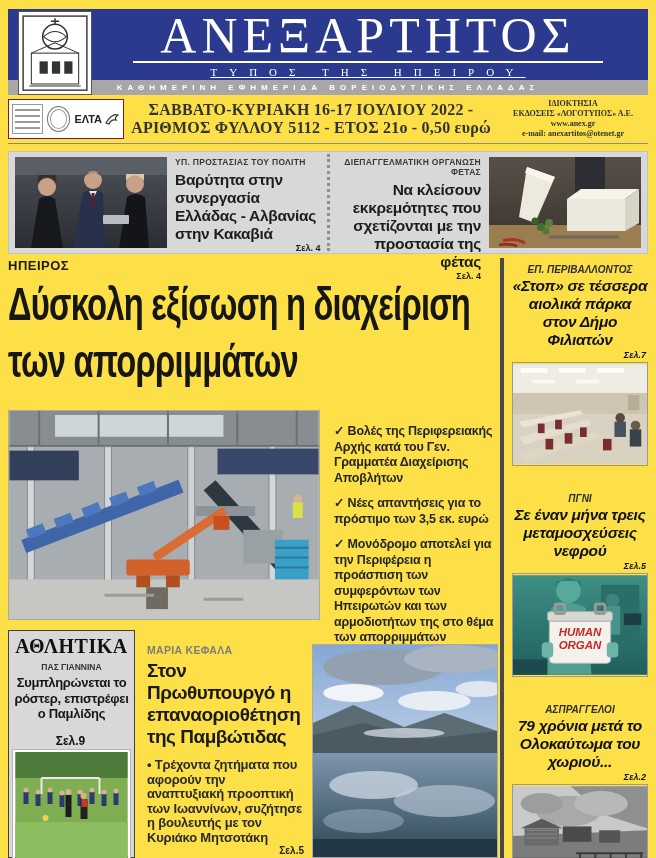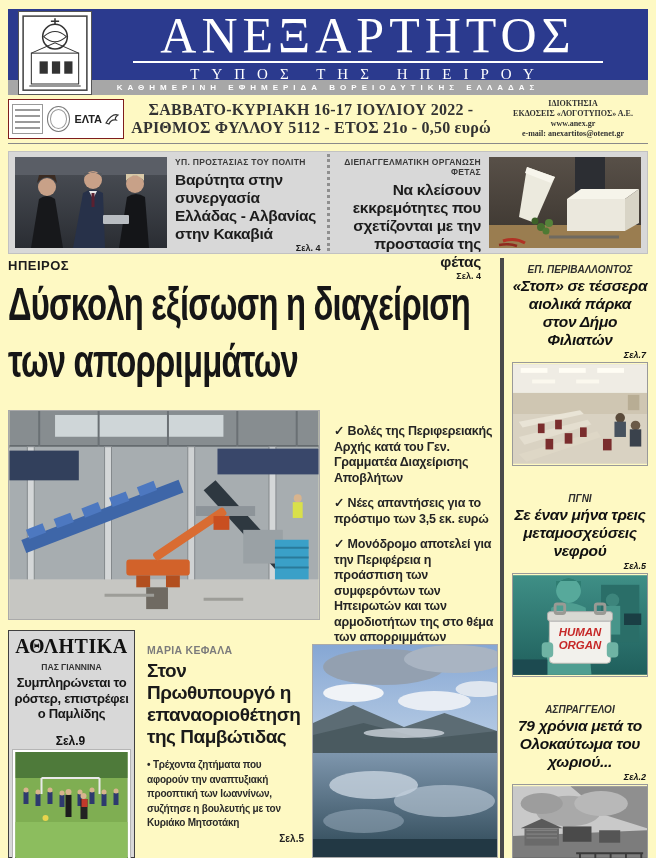--- a/index.html
+++ b/index.html
@@ -1,30 +1,30 @@
 <!DOCTYPE html>
 <html><head>
 <meta charset="utf-8">
 <style>
   html,body{margin:0;padding:0;}
   body{width:656px;height:858px;background:#e9e9e7;font-family:"Liberation Sans",sans-serif;overflow:hidden;}
-  .page{position:relative;width:656px;height:858px;background:#fef9c3;}
+  .page{position:relative;width:656px;height:858px;background:#fde047;}
 
   
   .masthead{position:absolute;left:8px;top:8px;width:640px;}
   .mast-blue{height:71px;background:#2b3a8e;position:relative;}
   .tagline-bar{height:15px;background:#a7a7a7;color:#fff;font-size:8px;font-weight:bold;
     letter-spacing:5px;text-align:center;line-height:16px;white-space:nowrap;overflow:hidden;}
   .logo-box{position:absolute;left:10px;top:3px;width:72px;height:82px;background:#fff;
     border:1px solid #555;z-index:3;display:flex;align-items:center;justify-content:center;}
   .mast-text{margin-left:95px;width:530px;text-align:center;color:#fff;
     font-family:"Liberation Serif",serif;}
   .mast-title{font-size:50px;line-height:52px;letter-spacing:5px;margin-top:1px;white-space:nowrap;}
   .mast-rule{height:2px;background:#fff;width:470px;margin:0 auto 3px auto;}
-  .mast-sub{font-size:15px;letter-spacing:12px;white-space:nowrap;}
+  .mast-sub{font-size:11px;letter-spacing:12px;white-space:nowrap;text-decoration:underline;}
 
   
   .info-row{position:absolute;left:8px;top:97px;width:640px;height:44px;display:flex;align-items:center;}
   .stamp-group{width:116px;height:40px;border:1px solid #7f1d1d;display:flex;align-items:center;gap:4px;
     padding:1px 3px;box-sizing:border-box;background:#fff;}
   .frank-box{width:34px;height:30px;border:1px solid #999;display:flex;flex-direction:column;
     justify-content:space-around;padding:2px;box-sizing:border-box;}
   .frank-box i{display:block;height:2px;background:#9a9a9a;}
   .stamp-circle{width:24px;height:24px;border-radius:50%;border:1px solid #777;box-shadow:inset 0 0 0 2px #fff,inset 0 0 0 3px #999;}
   .elta{display:flex;align-items:center;gap:2px;font-weight:bold;font-size:11px;color:#222;}
@@ -73,21 +73,21 @@
   .sports-kicker{font-size:8.5px;font-weight:bold;color:#333;text-align:center;margin-top:4px;}
   .sports-head{font-size:13px;font-weight:bold;color:#161616;text-align:center;line-height:15.5px;
     margin-top:3px;letter-spacing:-.3px;}
   .sports-page{text-align:center;font-size:12px;font-weight:bold;color:#111;margin:12px 2px 2px 0;}
   .sports-photo{width:100%;height:116px;border:2px solid #fff;outline:1px solid #b5b5b5;box-sizing:border-box;}
   .sports-photo svg{display:block;width:100%;height:100%;}
 
   .mid-col{width:177px;padding:14px 8px 0 12px;box-sizing:border-box;display:flex;flex-direction:column;flex:none;}
   .mid-kicker{font-size:10.5px;font-weight:bold;color:#7c7c7c;letter-spacing:.3px;}
   .mid-head{font-size:19px;font-weight:bold;color:#1a1a1a;line-height:22px;letter-spacing:-.5px;margin-top:4px;}
-  .mid-bullet{font-size:10px;font-weight:bold;color:#2a2a2a;line-height:14.5px;margin-top:10px;letter-spacing:-.2px;}
+  .mid-bullet{font-size:13px;font-weight:bold;color:#2a2a2a;line-height:14.5px;margin-top:10px;letter-spacing:-.2px;}
   .mid-page{margin-top:auto;text-align:right;font-size:10px;font-weight:bold;color:#222;padding-bottom:14px;}
 
   .lake-photo{flex:1;margin-top:14px;border:1px solid #aaa;box-sizing:border-box;}
   .lake-photo svg{display:block;width:100%;height:100%;}
 
   
   .sb-story{display:flex;flex-direction:column;margin-bottom:21px;font-style:italic;}
   .sb-kicker{font-size:10px;font-weight:bold;color:#2e2e2e;text-align:center;margin-top:6px;}
   .sb-head{font-size:15.5px;font-weight:bold;color:#111;text-align:center;line-height:18px;
     letter-spacing:-.3px;margin-top:2px;}

